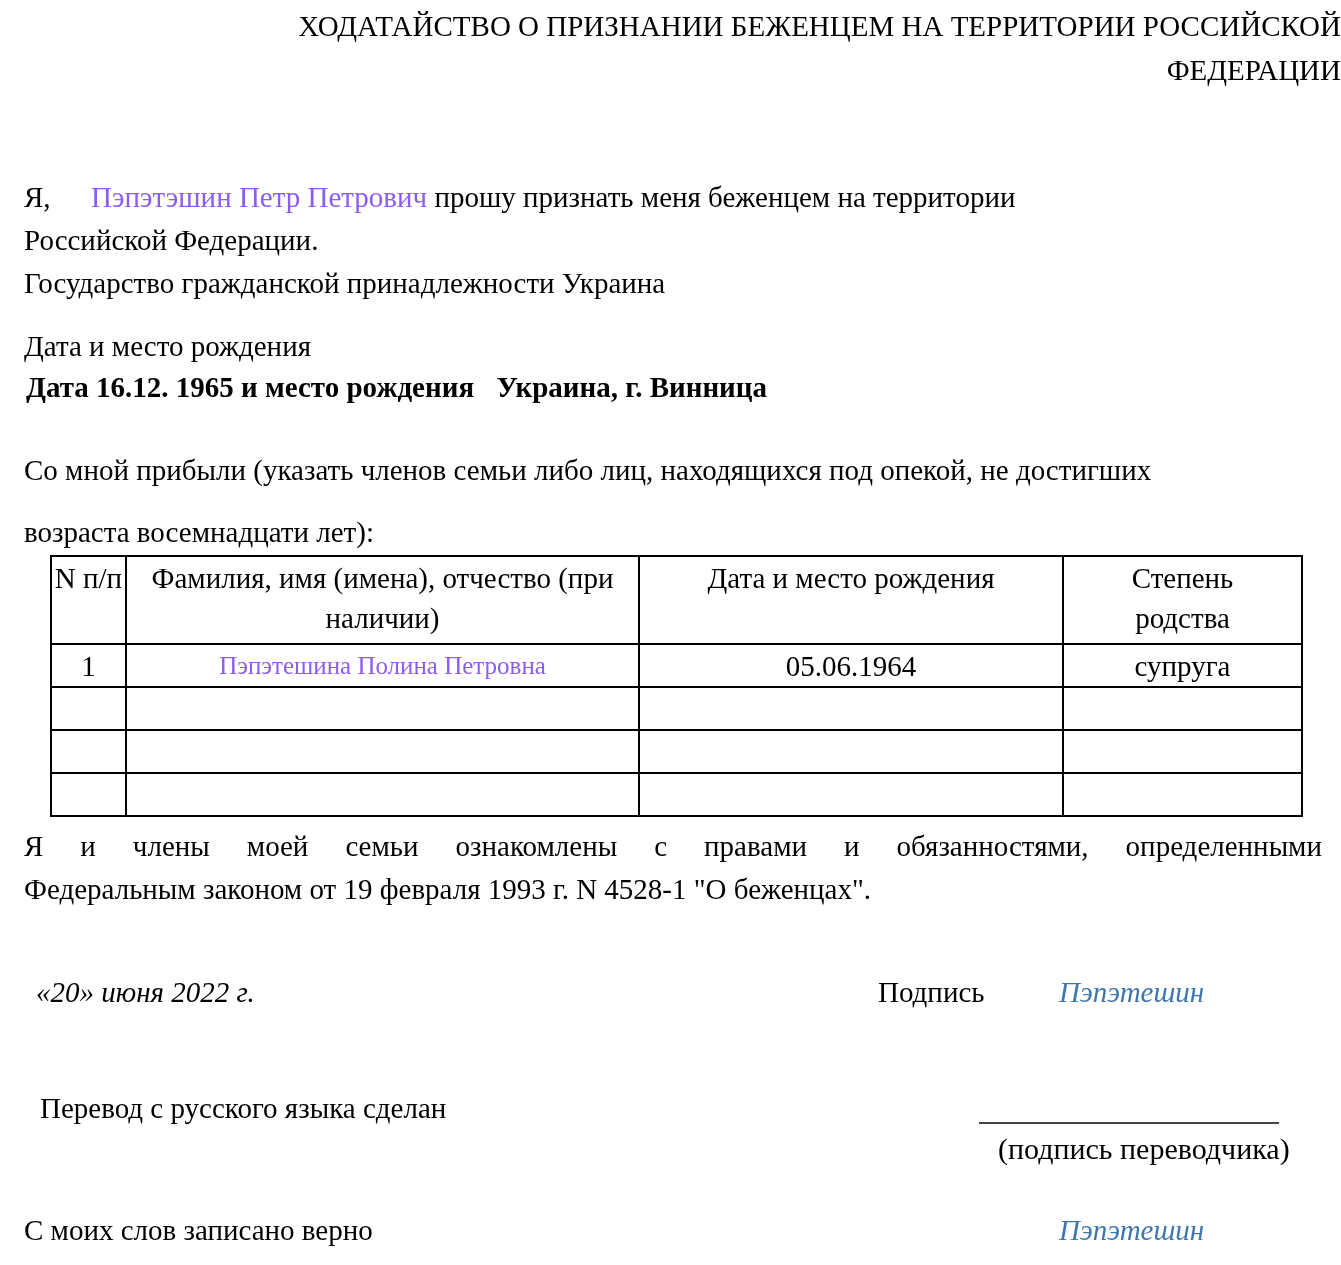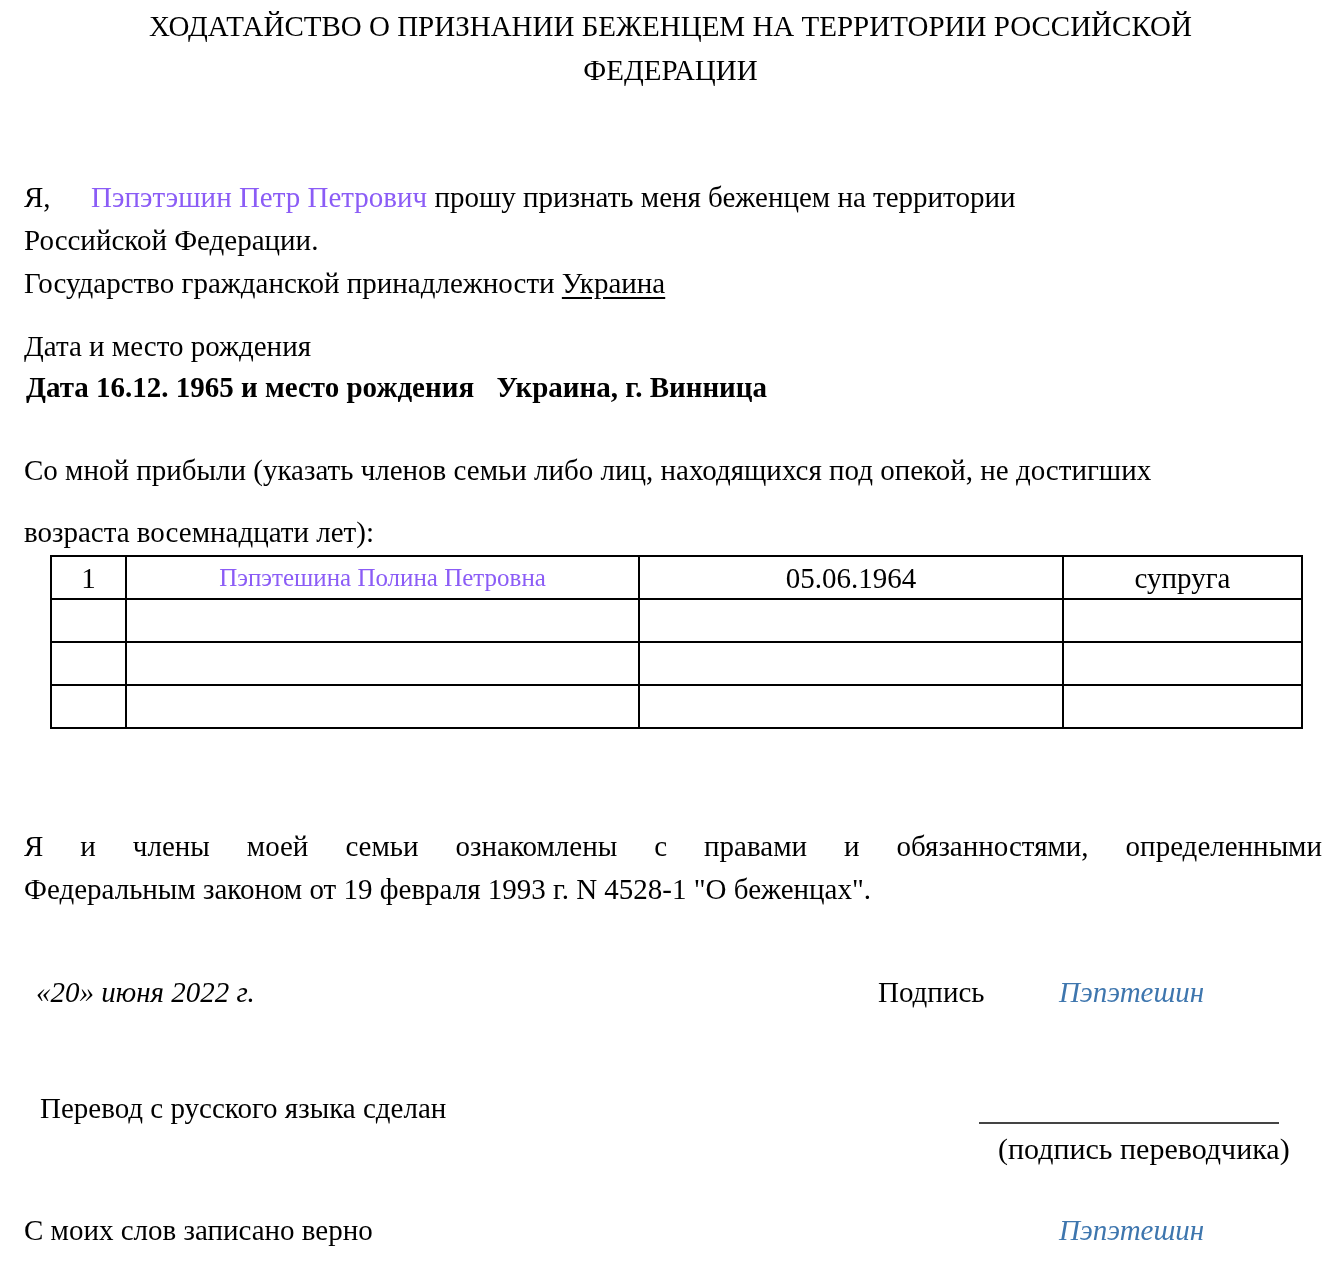--- a/index.html
+++ b/index.html
@@ -2,24 +2,24 @@
 <html><head>
   <meta charset="utf-8">
   <style>
     html, body { margin: 0; padding: 0; background: #ffffff; }
     body {
       width: 1341px; height: 1265px; position: relative; overflow: hidden;
       font-family: "Liberation Serif", "DejaVu Serif", serif;
       color: #000; font-size: 29px;
     }
     .abs { position: absolute; white-space: nowrap; line-height: 1; }
-    .title { left: 0; width: 1341px; text-align: center; }
+    .title { left: 0; width: 1341px; text-align: right; }
     .gray { color: #8b5cf6; }
     .sig { color: #3e76ae; font-style: italic; }
-    .ul { text-decoration: underline; text-underline-offset: 4px; text-decoration-thickness: 2px; }
+    .ul { text-underline-offset: 4px; text-decoration-thickness: 2px; }
     .justify { left: 24px; width: 1298px; text-align: justify; text-align-last: justify; }
     table.members {
       position: absolute; left: 50px; top: 555px; width: 1251px;
       border-collapse: collapse; table-layout: fixed;
     }
     table.members td {
       border: 2px solid #000; text-align: center; vertical-align: top;
       font-size: 29px; line-height: 40px; padding: 1px 2px 0 2px;
       height: 43px; box-sizing: border-box;
     }
@@ -61,20 +61,26 @@
   <div class="abs" style="left:24px; top:518px;">возраста восемнадцати лет):</div>
 
   <table class="members">
     <colgroup>
       <col style="width:75px;">
       <col style="width:513px;">
       <col style="width:424px;">
       <col style="width:239px;">
     </colgroup>
     <tbody>
+        <tr class="head">
+      <td style="white-space:normal;">N п/п</td>
+      <td style="padding-left:20px;padding-right:20px;">Фамилия, имя (имена), отчество (при наличии)</td>
+      <td>Дата и место рождения</td>
+      <td style="padding-left:50px;padding-right:50px;">Степень родства</td>
+    </tr>
     <tr>
       <td>1</td>
       <td class="small gray">Пэпэтешина Полина Петровна</td>
       <td>05.06.1964</td>
       <td>супруга</td>
     </tr>
     <tr>
       <td></td>
       <td></td>
       <td></td>

